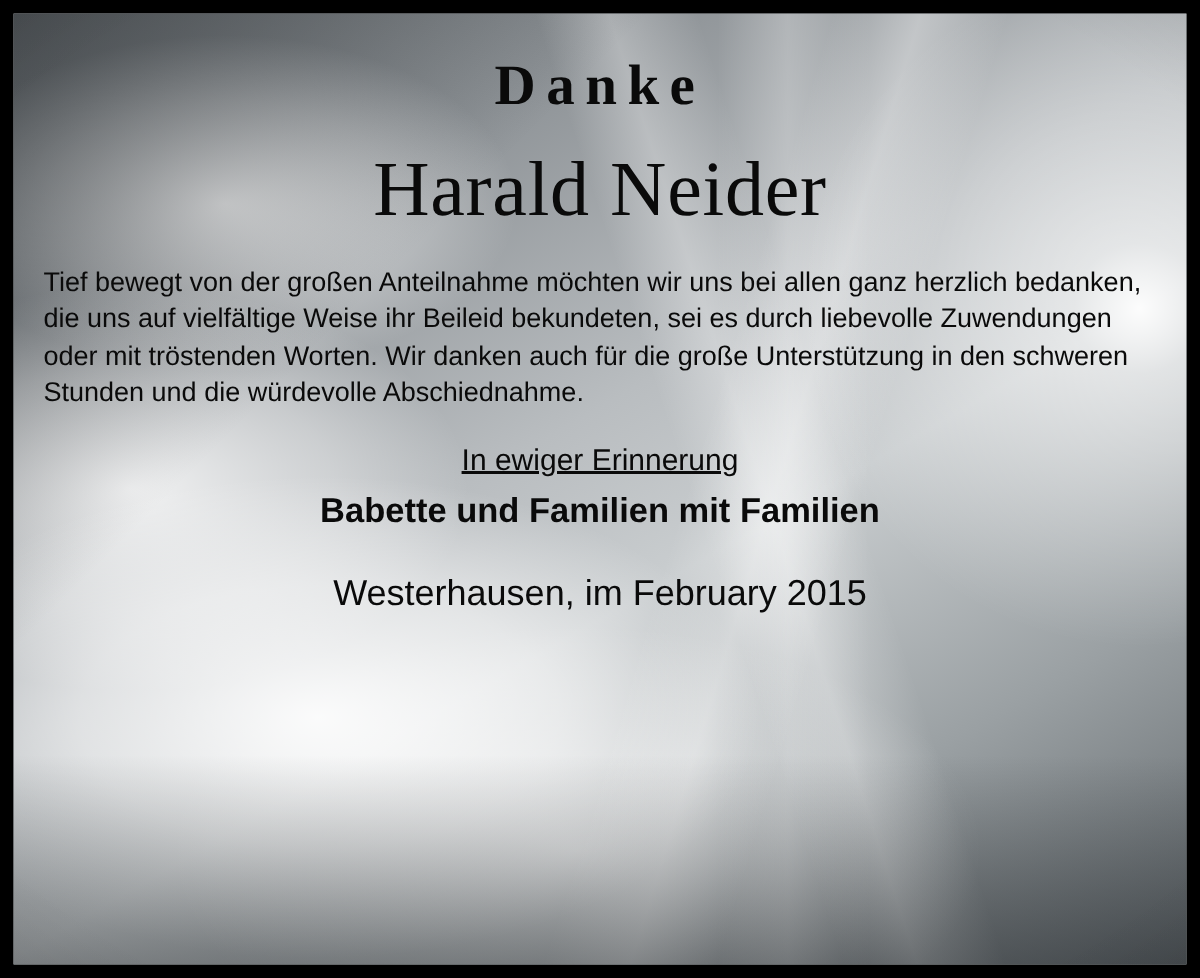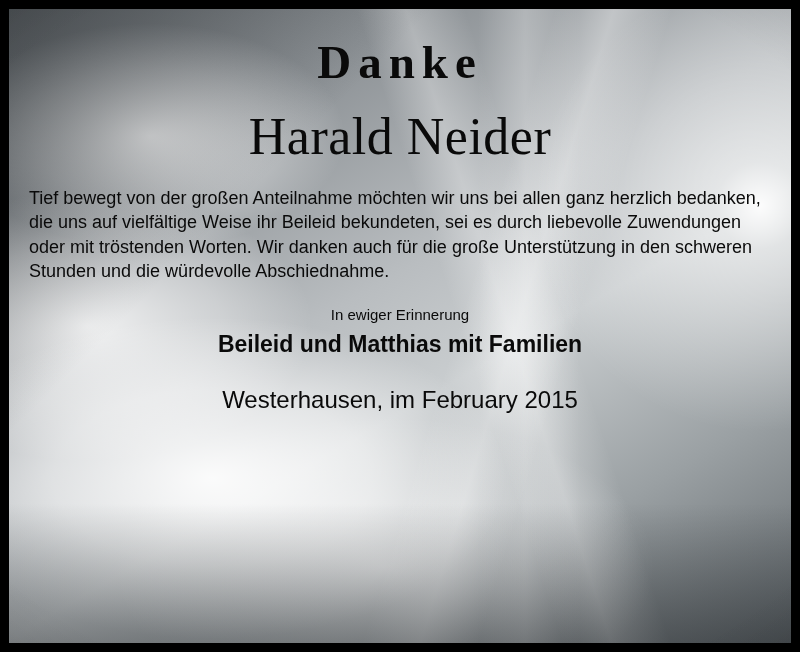--- a/index.html
+++ b/index.html
@@ -60,21 +60,21 @@
     position: relative;
     z-index: 2;
     padding: 22px 18px 10px 18px;
     color: #0a0a0a;
     text-align: center;
   }
 
   .title {
     font-family: "Liberation Serif", serif;
     font-weight: bold;
-    font-size: 47px;
+    font-size: 38px;
     letter-spacing: 7px;
     margin: 4px 0 18px 0;
   }
 
   .subtitle {
     font-family: "Liberation Sans", sans-serif;
     font-size: 25px;
     margin: 0 0 6px 0;
   }
 
@@ -88,22 +88,23 @@
   .body-text {
     font-family: "Liberation Sans", sans-serif;
     font-size: 18px;
     line-height: 1.36;
     text-align: left;
     margin: 0 2px 22px 2px;
   }
 
   .memorial {
     font-family: "Liberation Sans", sans-serif;
-    font-size: 15px;
+    font-size: 20px;
     margin: 0 0 6px 0;
+    text-decoration: underline;
   }
 
   .family-line {
     font-family: "Liberation Sans", sans-serif;
     font-weight: bold;
     font-size: 23px;
     line-height: 1.35;
     margin: 0;
   }
 
@@ -119,16 +120,16 @@
 <div class="notice">
   <div class="bg"></div>
   <div class="bg-dark-top-left"></div>
   <div class="bg-vignette"></div>
 
   <div class="content">
     <div class="title">Danke</div>
     <div class="name">Harald Neider</div>
     <div class="body-text">Tief bewegt von der großen Anteilnahme möchten wir uns bei allen ganz herzlich bedanken, die uns auf vielfältige Weise ihr Beileid bekundeten, sei es durch liebevolle Zuwendungen oder mit tröstenden Worten. Wir danken auch für die große Unterstützung in den schweren Stunden und die würdevolle Abschiednahme.</div>
     <div class="memorial">In ewiger Erinnerung</div>
-    <div class="family-line">Beileid und Matthias mit Familien</div>
+    <div class="family-line">Babette und Familien mit Familien</div>
     <div class="place-date">Westerhausen, im February 2015</div>
   </div>
 </div>
 
 </body></html>

